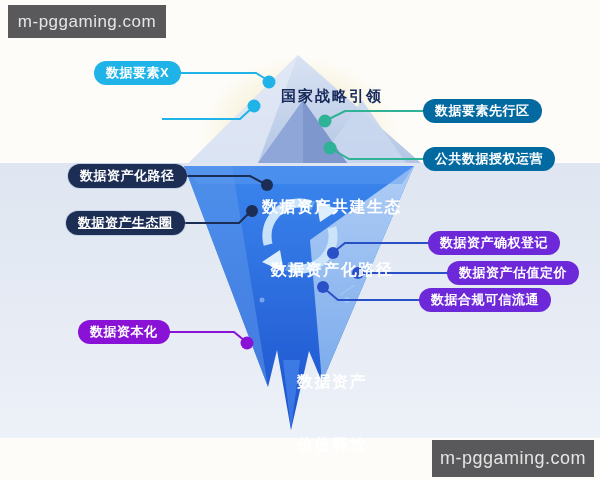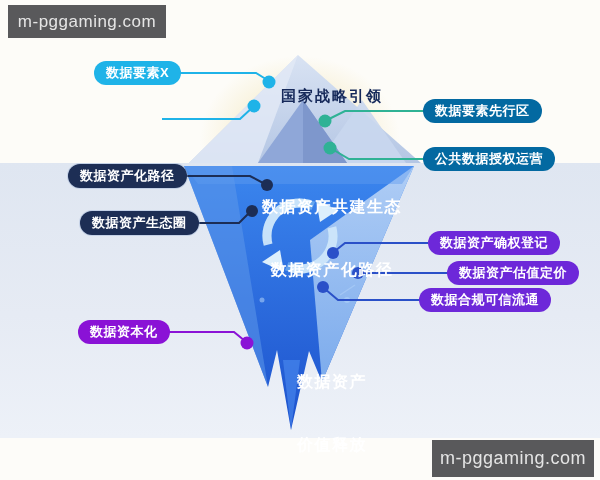--- a/index.html
+++ b/index.html
@@ -120,21 +120,21 @@
   <div class="ice-label deep-label" style="top:260px;">数据资产化路径</div>
   <div class="ice-label deep-label value-label" style="top:329px;">
     <div>数据资产</div>
     <div>价值释放</div>
   </div>
 
   <div class="pill pill-cyan" style="left:94px;top:61px;">数据要素X</div>
   <div class="pill pill-teal" style="left:423px;top:99px;">数据要素先行区</div>
   <div class="pill pill-teal" style="left:423px;top:147px;">公共数据授权运营</div>
   <div class="pill pill-navy" style="left:68px;top:164px;">数据资产化路径</div>
-  <div class="pill pill-navy" style="left:80px;top:211px;">数据资产生态圈</div>
+  <div class="pill pill-navy" style="left:66px;top:211px;text-decoration:underline;">数据资产生态圈</div>
   <div class="pill pill-blue" style="left:428px;top:231px;">数据资产确权登记</div>
   <div class="pill pill-blue" style="left:447px;top:261px;">数据资产估值定价</div>
   <div class="pill pill-blue" style="left:419px;top:288px;">数据合规可信流通</div>
   <div class="pill pill-purple" style="left:78px;top:320px;">数据资本化</div>
 
   <div class="wm wm-tl">m-pggaming.com</div>
   <div class="wm wm-br">m-pggaming.com</div>
 
 </div>
 

